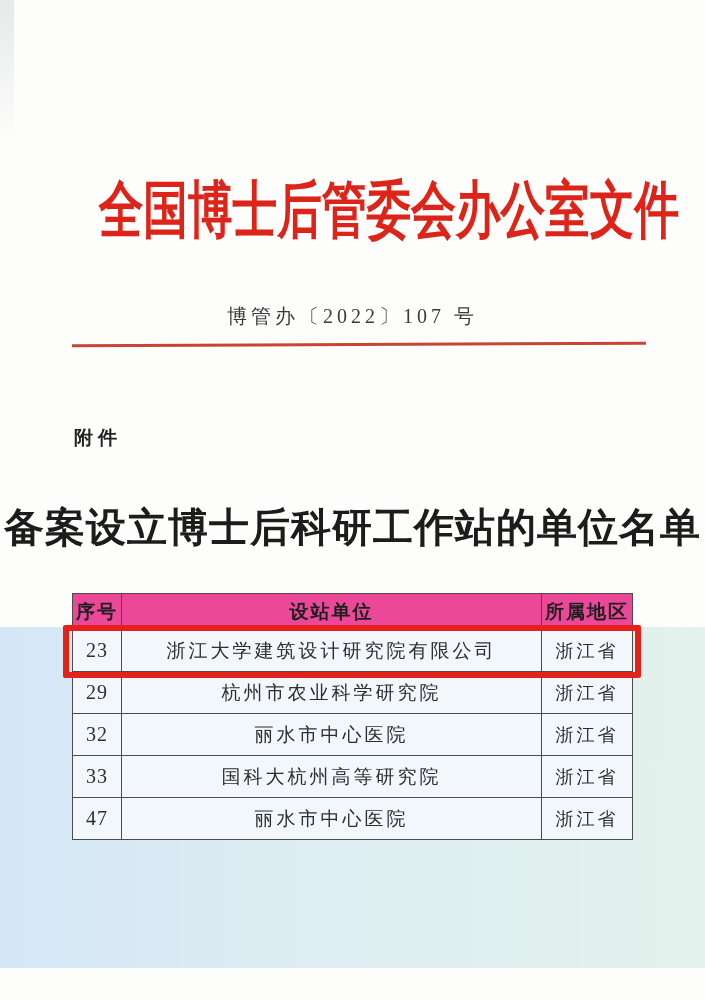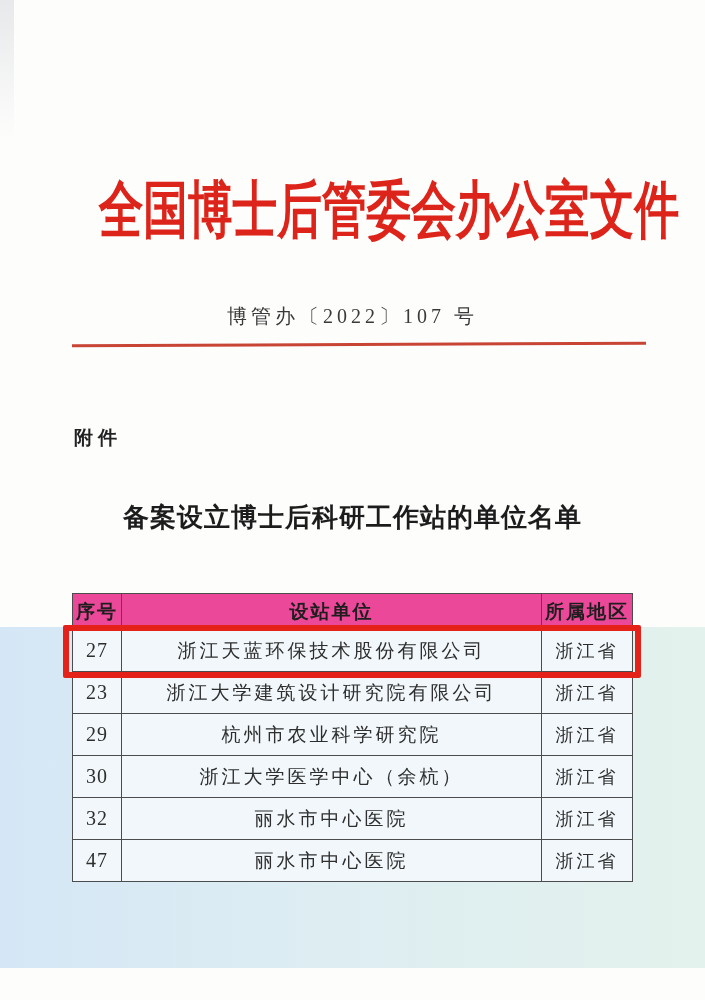--- a/index.html
+++ b/index.html
@@ -56,21 +56,21 @@
     font-size: 19px;
     font-weight: bold;
     letter-spacing: 5px;
     color: #222;
   }
   .list-subtitle {
     position: absolute;
     left: 0; top: 500px;
     width: 705px;
     text-align: center;
-    font-size: 26px;
+    font-size: 40px;
     font-weight: bold;
     letter-spacing: 1px;
     color: #1c1c1c;
   }
   
   .station-table {
     position: absolute;
     left: 72px; top: 593px;
     width: 560px;
     border-collapse: collapse;
@@ -140,42 +140,37 @@
     </colgroup>
   <thead>
     <tr>
       <th>序号</th>
       <th>设站单位</th>
       <th>所属地区</th>
     </tr>
   </thead>
   <tbody>
     <tr>
-      <td class="no-cell">27</td>
-      <td class="unit-cell">浙江天蓝环保技术股份有限公司</td>
-      <td class="region-cell">浙江省</td>
-    </tr>
-    <tr>
       <td class="no-cell">23</td>
       <td class="unit-cell">浙江大学建筑设计研究院有限公司</td>
       <td class="region-cell">浙江省</td>
     </tr>
     <tr>
       <td class="no-cell">29</td>
       <td class="unit-cell">杭州市农业科学研究院</td>
       <td class="region-cell">浙江省</td>
     </tr>
     <tr>
-      <td class="no-cell">30</td>
-      <td class="unit-cell">浙江大学医学中心（余杭）</td>
+      <td class="no-cell">32</td>
+      <td class="unit-cell">丽水市中心医院</td>
       <td class="region-cell">浙江省</td>
     </tr>
     <tr>
-      <td class="no-cell">32</td>
-      <td class="unit-cell">丽水市中心医院</td>
+      <td class="no-cell">33</td>
+      <td class="unit-cell">国科大杭州高等研究院</td>
       <td class="region-cell">浙江省</td>
     </tr>
     <tr>
       <td class="no-cell">47</td>
       <td class="unit-cell">丽水市中心医院</td>
       <td class="region-cell">浙江省</td>
     </tr>
   </tbody>
 </table>
 

